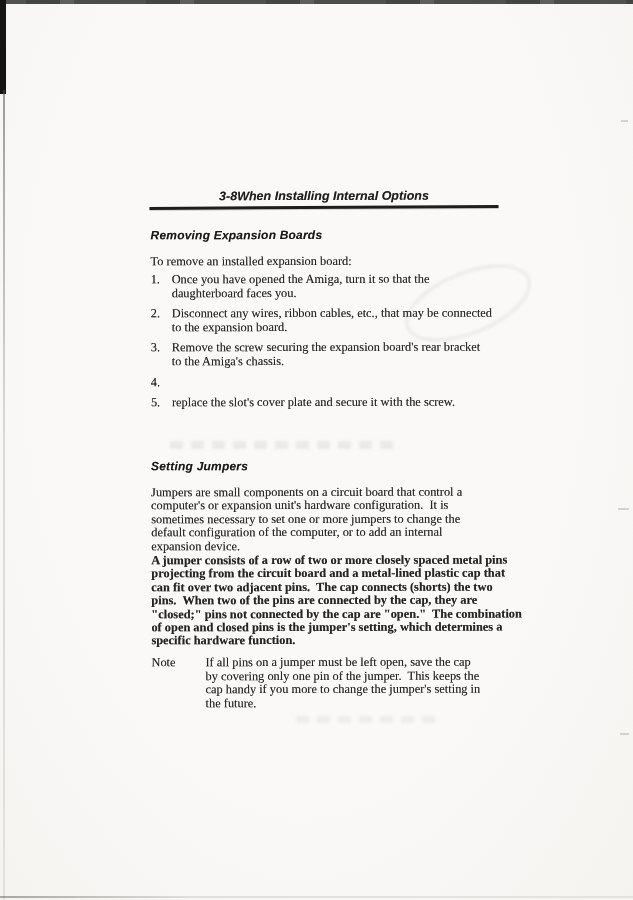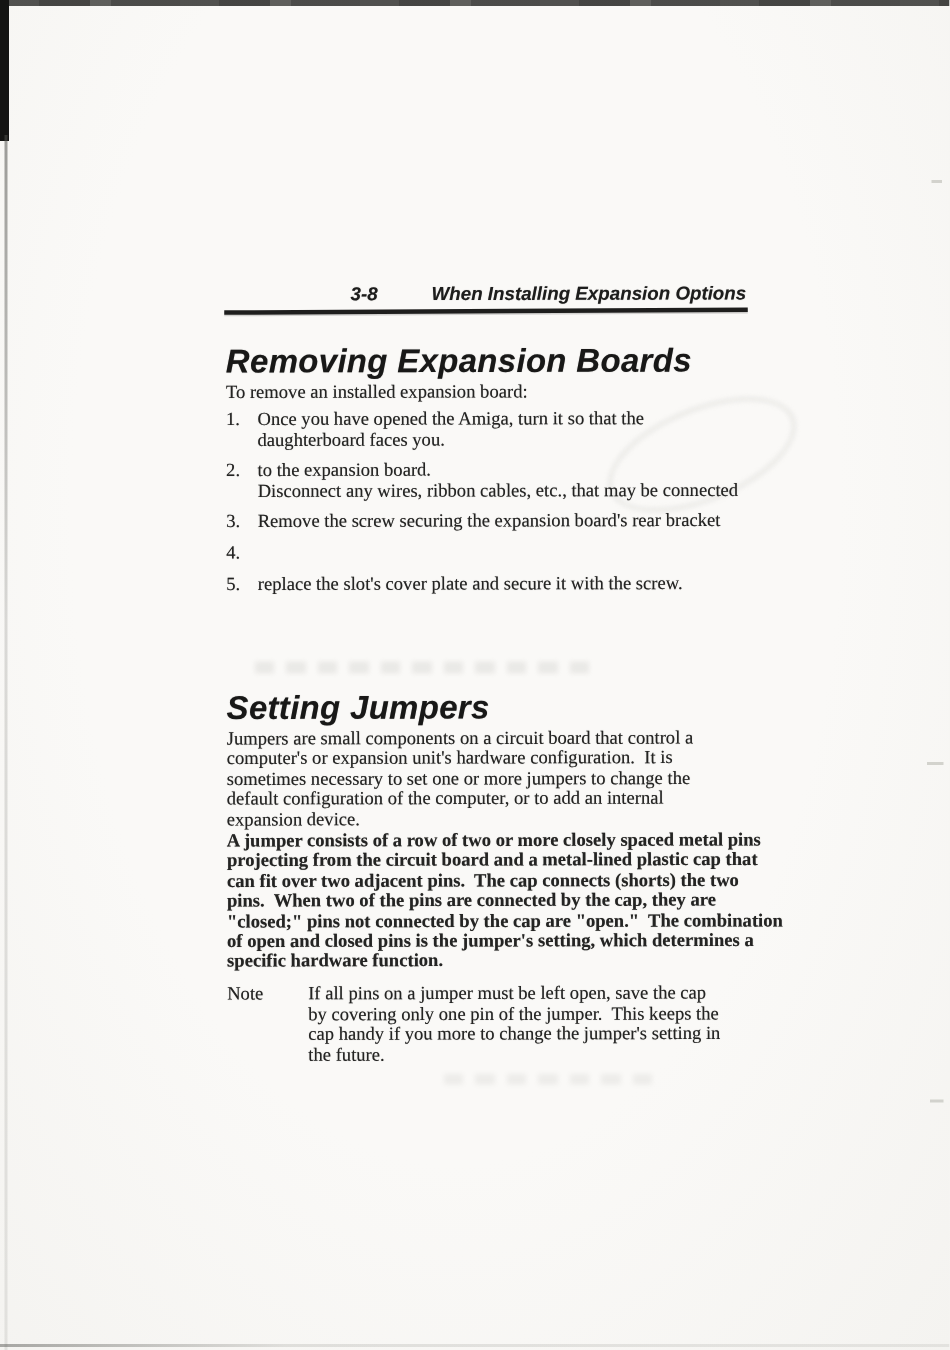--- a/index.html
+++ b/index.html
@@ -39,31 +39,31 @@
   }
   .edge-mark{
     position:absolute;background:#c9c9c3;opacity:.8;
   }
 
   
   #content{position:absolute;inset:0;transform:rotate(-0.12deg);color:#232322;}
   .abs{position:absolute;}
   .line{white-space:pre;font-size:12.4px;line-height:13.6px;color:#242423;
         text-shadow:0 0 .5px rgba(45,45,42,.55);}
-  .header-row{left:151px;top:189px;width:347px;display:flex;justify-content:flex-end;align-items:baseline;gap:36px;}
+  .header-row{left:151px;top:189px;width:347px;display:flex;justify-content:center;align-items:baseline;}
   .hdr{
     font-family:"Liberation Sans","DejaVu Sans",sans-serif;
     font-style:italic;font-weight:bold;font-size:12.5px;color:#1d1d1c;
     text-shadow:0 0 .5px rgba(30,30,28,.5);
   }
   .rule{left:150px;top:206px;width:349px;height:2.6px;background:#1e1e1d;
         box-shadow:0 1px 0 rgba(30,30,28,.18);transform:rotate(-0.18deg);}
   .h-section{
     font-family:"Liberation Sans","DejaVu Sans",sans-serif;
-    font-style:italic;font-weight:bold;font-size:22px;color:#181817;
+    font-style:italic;font-weight:bold;font-size:12px;color:#181817;
     letter-spacing:.2px;text-shadow:0 0 .6px rgba(25,25,23,.45);
   }
   .steps{left:151px;top:273px;width:370px;}
   .step{display:flex;margin-bottom:7px;}
   .step-num{flex:none;width:21px;}
   .note-row{left:151px;top:656px;width:370px;display:flex;}
   .note-label{flex:none;width:54px;}
 </style>
 </head>
 <body>
@@ -76,47 +76,48 @@
 <div class="smudge smudge-lines" style="left:170px;top:441px;width:228px;height:8px;opacity:.32;"></div>
 <div class="smudge smudge-lines" style="left:296px;top:716px;width:142px;height:7px;opacity:.26;"></div>
 <div class="edge-mark" style="left:621px;top:120px;width:7px;height:2px;"></div>
 <div class="edge-mark" style="left:618px;top:508px;width:11px;height:2px;"></div>
 <div class="edge-mark" style="left:620px;top:733px;width:9px;height:2px;"></div>
 
 <div id="content">
 
   <div class="abs header-row">
     <span class="hdr">3-8</span>
-    <span class="hdr">When Installing Expansion Options</span>
+    <span class="hdr">When Installing Internal Options</span>
   </div>
   <div class="abs rule"></div>
 
   <div class="abs h-section" style="left:151px;top:228px;">Removing Expansion Boards</div>
 
   <div class="abs line" style="left:151px;top:255px;">To remove an installed expansion board:</div>
 
   <div class="abs steps">
     <div class="step">
       <div class="step-num line">1.</div>
       <div>
         <div class="line">Once you have opened the Amiga, turn it so that the</div>
         <div class="line">daughterboard faces you.</div>
       </div>
     </div>
     <div class="step">
       <div class="step-num line">2.</div>
       <div>
+        <div class="line">Disconnect any wires, ribbon cables, etc., that may be connected</div>
         <div class="line">to the expansion board.</div>
-        <div class="line">Disconnect any wires, ribbon cables, etc., that may be connected</div>
       </div>
     </div>
     <div class="step">
       <div class="step-num line">3.</div>
       <div>
         <div class="line">Remove the screw securing the expansion board's rear bracket</div>
+        <div class="line">to the Amiga's chassis.</div>
       </div>
     </div>
     <div class="step">
       <div class="step-num line">4.</div>
     </div>
     <div class="step">
       <div class="step-num line">5.</div>
       <div>
         <div class="line">replace the slot's cover plate and secure it with the screw.</div>
       </div>

